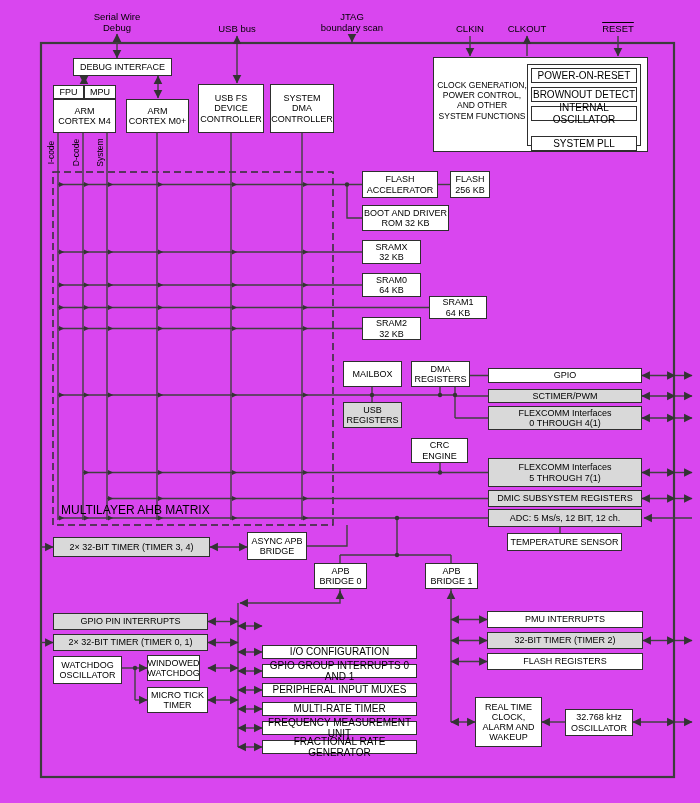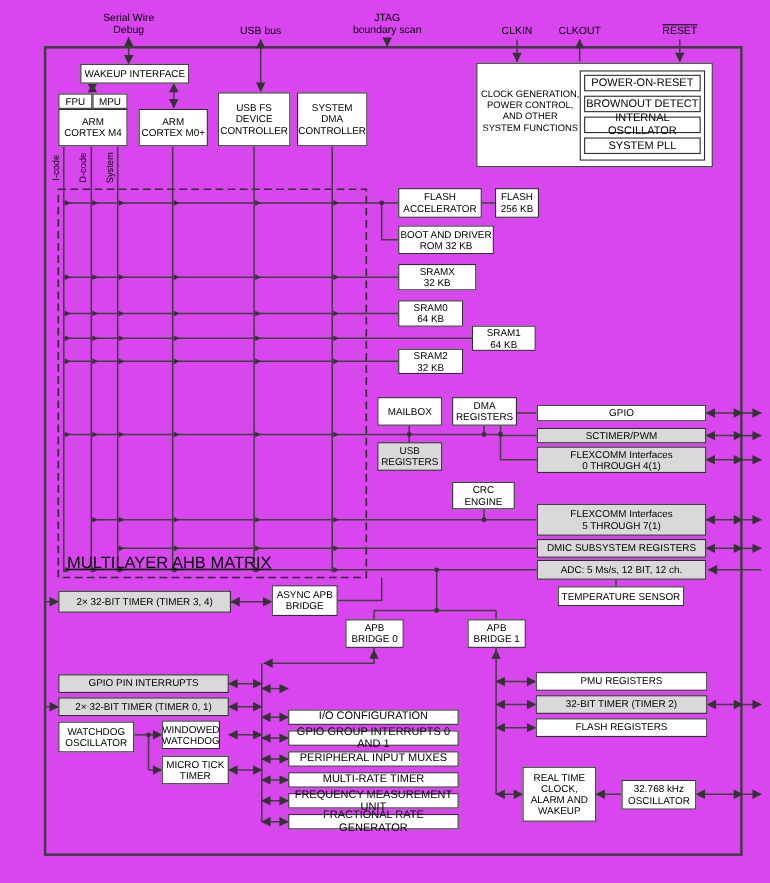--- a/index.html
+++ b/index.html
@@ -9,21 +9,21 @@
   .b{position:absolute;z-index:2;box-sizing:border-box;border:1.5px solid #2e2e2e;
      background:#fff;display:flex;align-items:center;justify-content:center;
      text-align:center;white-space:pre-line;line-height:1.12;font-size:9px;color:#000;}
   .g{background:#d9d9d9;}
   .sm{font-size:10px;}
   .lbl{position:absolute;z-index:2;text-align:center;white-space:pre-line;
        font-size:9.5px;line-height:1.2;color:#000;}
   .overline{text-decoration:overline;}
   .vl{position:absolute;z-index:2;width:44px;height:11px;font-size:8.5px;
       text-align:center;transform:rotate(-90deg);color:#000;}
-  .matlbl{position:absolute;z-index:2;font-size:15px;color:#000;text-decoration:underline;}
+  .matlbl{position:absolute;z-index:2;font-size:12px;color:#000;}
 </style>
 </head>
 <body>
 
 <div id="stage">
 
   <svg id="wires" width="700" height="803" viewBox="0 0 700 803">
     <defs>
       <marker id="mE" viewBox="0 0 8 8" refX="7" refY="4" markerWidth="7" markerHeight="7" orient="auto">
         <path d="M0.5,0.5 L7.5,4 L0.5,7.5 Z" fill="#333"></path>
@@ -195,21 +195,21 @@
 
   <div class="lbl" style="left:87px;top:11px;width:60px">Serial Wire
 Debug</div>
   <div class="lbl" style="left:207px;top:23px;width:60px">USB bus</div>
   <div class="lbl" style="left:312px;top:11px;width:80px">JTAG
 boundary scan</div>
   <div class="lbl" style="left:445px;top:23px;width:50px">CLKIN</div>
   <div class="lbl" style="left:502px;top:23px;width:50px">CLKOUT</div>
   <div class="lbl overline" style="left:593px;top:23px;width:50px">RESET</div>
 
-  <div class="b" style="left:73px;top:58px;width:99px;height:18px">WAKEUP INTERFACE</div>
+  <div class="b" style="left:73px;top:58px;width:99px;height:18px">DEBUG INTERFACE</div>
   <div class="b" style="left:53px;top:85px;width:31px;height:14px">FPU</div>
   <div class="b" style="left:84px;top:85px;width:32px;height:14px">MPU</div>
   <div class="b" style="left:53px;top:99px;width:63px;height:34px">ARM
 CORTEX M4</div>
   <div class="b" style="left:126px;top:99px;width:63px;height:34px">ARM
 CORTEX M0+</div>
   <div class="b" style="left:198px;top:84px;width:66px;height:49px">USB FS
 DEVICE
 CONTROLLER</div>
   <div class="b" style="left:270px;top:84px;width:64px;height:49px">SYSTEM
@@ -221,29 +221,29 @@
 
   <div class="b" style="left:433px;top:57px;width:215px;height:95px"></div>
   <div class="lbl sm" style="left:437px;top:80px;width:90px;font-size:8.5px">CLOCK GENERATION,
 POWER CONTROL,
 AND OTHER
 SYSTEM FUNCTIONS</div>
   <div class="b" style="left:527px;top:64px;width:114px;height:82px;z-index:3"></div>
   <div class="b sm" style="left:531px;top:68px;width:106px;height:15px;z-index:4">POWER-ON-RESET</div>
   <div class="b sm" style="left:531px;top:87px;width:106px;height:15px;z-index:4">BROWNOUT DETECT</div>
   <div class="b sm" style="left:531px;top:106px;width:106px;height:15px;z-index:4">INTERNAL OSCILLATOR</div>
-  <div class="b sm" style="left:531px;top:125px;width:106px;height:15px;z-index:4">SYSTEM PLL</div>
+  <div class="b sm" style="left:531px;top:136px;width:106px;height:15px;z-index:4">SYSTEM PLL</div>
 
   <div class="b" style="left:362px;top:171px;width:76px;height:27px">FLASH
 ACCELERATOR</div>
   <div class="b" style="left:450px;top:171px;width:40px;height:27px">FLASH
 256 KB</div>
   <div class="b" style="left:362px;top:205px;width:87px;height:26px">BOOT AND DRIVER
 ROM 32 KB</div>
-  <div class="b" style="left:362px;top:240px;width:71px;height:24px">SRAMX
+  <div class="b" style="left:362px;top:240px;width:59px;height:24px">SRAMX
 32 KB</div>
   <div class="b" style="left:362px;top:273px;width:59px;height:24px">SRAM0
 64 KB</div>
   <div class="b" style="left:429px;top:296px;width:58px;height:23px">SRAM1
 64 KB</div>
   <div class="b" style="left:362px;top:317px;width:59px;height:23px">SRAM2
 32 KB</div>
 
   <div class="matlbl" style="left:61px;top:503px">MULTILAYER AHB MATRIX</div>
 
@@ -281,21 +281,21 @@
   <div class="b" style="left:147px;top:687px;width:61px;height:26px">MICRO TICK
 TIMER</div>
 
   <div class="b sm" style="left:262px;top:645px;width:155px;height:14px">I/O CONFIGURATION</div>
   <div class="b sm" style="left:262px;top:664px;width:155px;height:14px">GPIO GROUP INTERRUPTS 0 AND 1</div>
   <div class="b sm" style="left:262px;top:683px;width:155px;height:14px">PERIPHERAL INPUT MUXES</div>
   <div class="b sm" style="left:262px;top:702px;width:155px;height:14px">MULTI-RATE TIMER</div>
   <div class="b sm" style="left:262px;top:721px;width:155px;height:14px">FREQUENCY MEASUREMENT UNIT</div>
   <div class="b sm" style="left:262px;top:740px;width:155px;height:14px">FRACTIONAL RATE GENERATOR</div>
 
-  <div class="b" style="left:487px;top:611px;width:156px;height:17px">PMU REGISTERS</div>
+  <div class="b" style="left:487px;top:611px;width:156px;height:17px">PMU INTERRUPTS</div>
   <div class="b g" style="left:487px;top:632px;width:156px;height:17px">32-BIT TIMER (TIMER 2)</div>
   <div class="b" style="left:487px;top:653px;width:156px;height:17px">FLASH REGISTERS</div>
   <div class="b" style="left:475px;top:697px;width:67px;height:50px">REAL TIME
 CLOCK,
 ALARM AND
 WAKEUP</div>
   <div class="b" style="left:565px;top:709px;width:68px;height:27px">32.768 kHz
 OSCILLATOR</div>
 
 </div>

